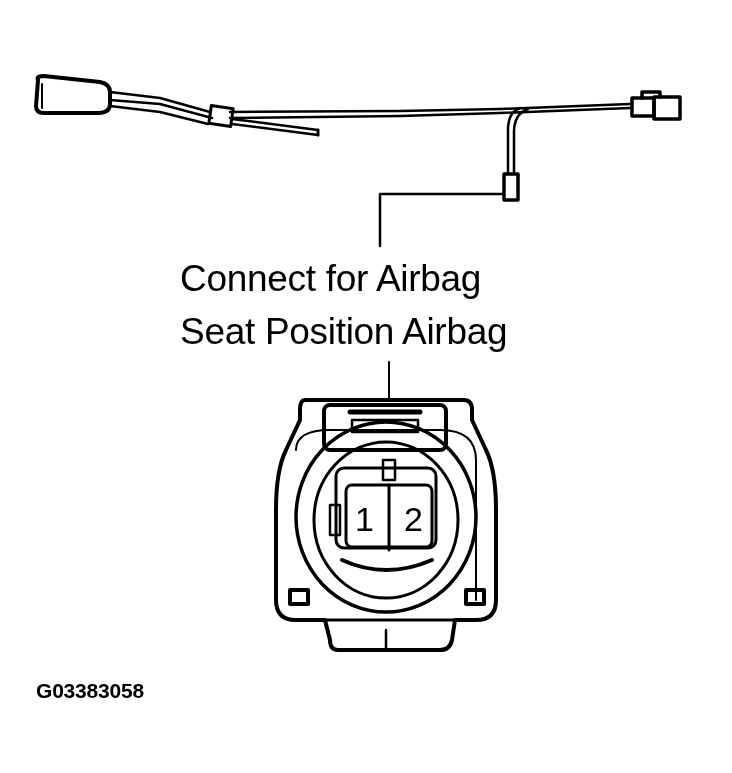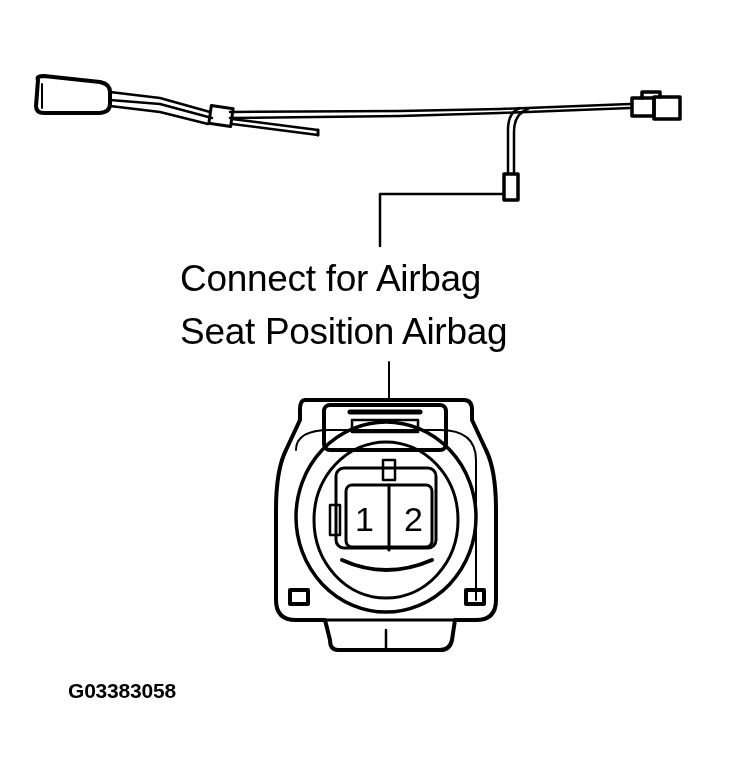--- a/index.html
+++ b/index.html
@@ -7,21 +7,20 @@
   .canvas { position:absolute; left:0; top:0; width:732px; height:773px; }
   .label {
     position:absolute; left:180px; color:#000;
     font-family:"Liberation Sans", sans-serif; font-size:37px; line-height:40px;
     letter-spacing:-0.3px; white-space:nowrap;
   }
   .code {
     position:absolute; left:36px; top:679px; color:#000;
     font-family:"Liberation Sans", sans-serif; font-size:21px; font-weight:bold;
     letter-spacing:-0.2px;
-    margin-left:32px;
   }
   .pin {
     position:absolute; font-family:"Liberation Sans", sans-serif;
     font-size:34px; color:#000; line-height:34px;
   }
 </style>
 </head>
 <body>
 
 <div class="canvas">

